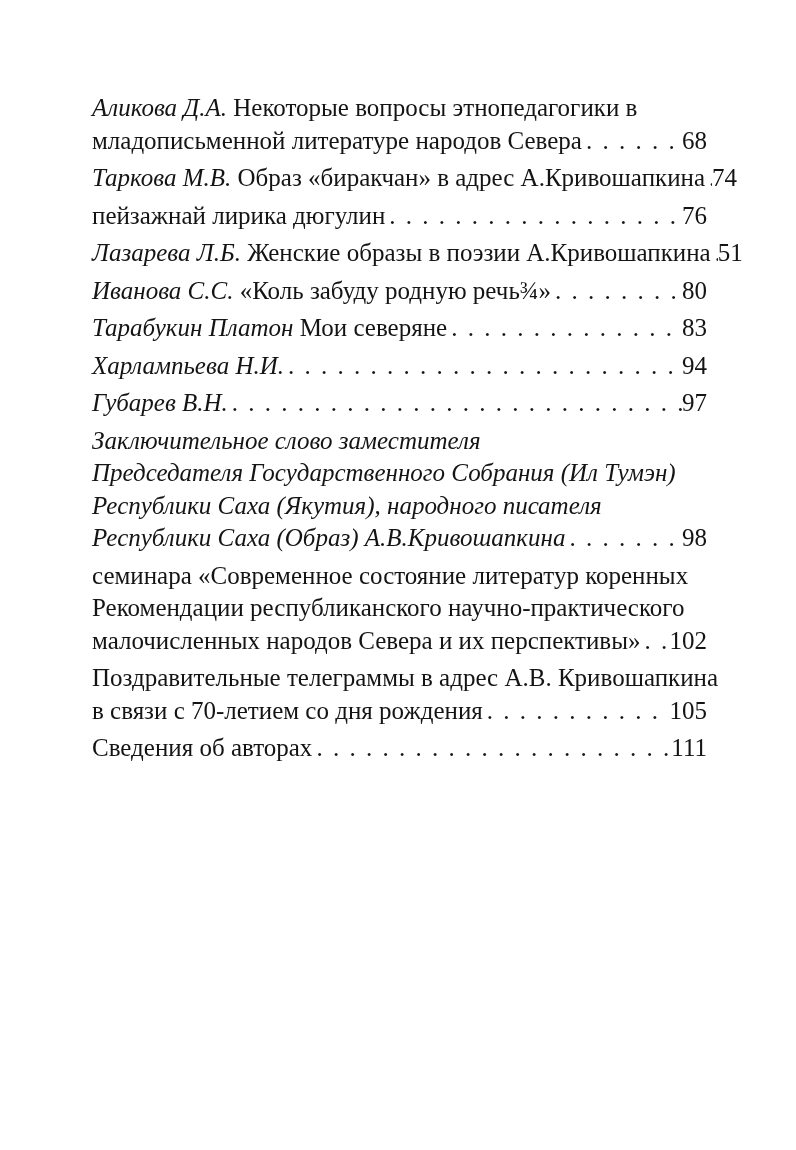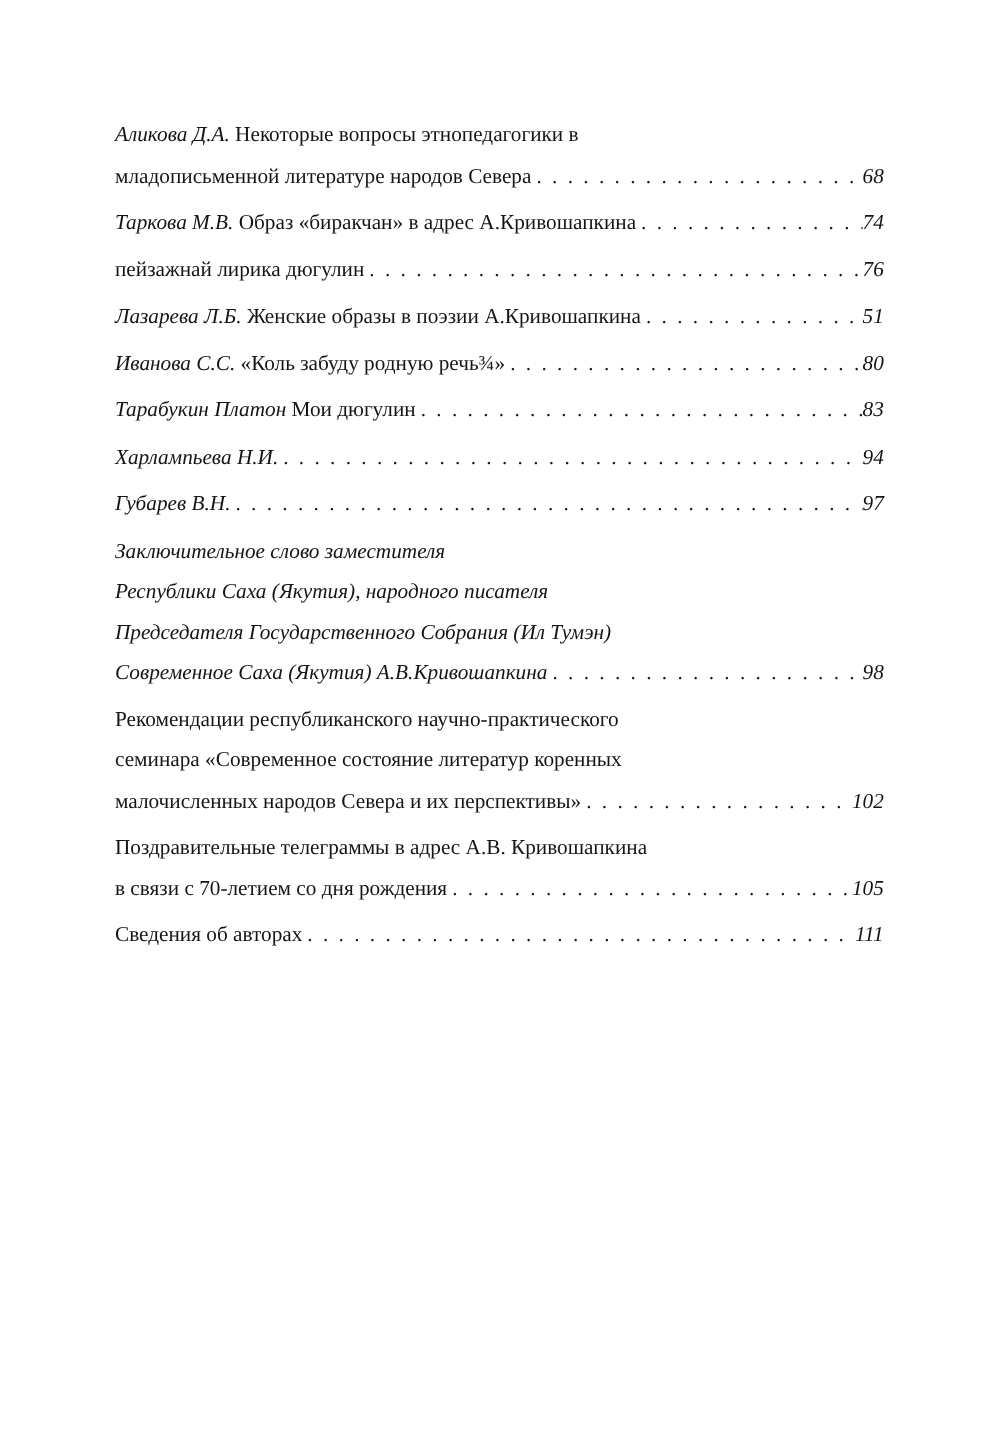--- a/index.html
+++ b/index.html
@@ -19,42 +19,41 @@
     width: 796px;
     height: 1150px;
     padding: 92px 89px 0 92px;
   }
   .toc-entry {
     margin-bottom: 5px;
   }
   .toc-line {
     display: flex;
     align-items: center;
-    font-size: 17px;
+    font-size: 25px;
     line-height: 32.5px;
   }
   .line-text {
     white-space: nowrap;
   }
   .seg.italic {
     font-style: italic;
   }
   .seg.normal {
     font-style: normal;
   }
   .dots {
     flex: 1 1 0;
     min-width: 0;
     overflow: hidden;
     white-space: nowrap;
     letter-spacing: 2px;
     padding: 0 3px 0 4px;
   }
   .pagenum {
-    font-style: italic;
     white-space: nowrap;
   }
 </style>
 </head>
 <body>
 
 <div class="page">
   <div class="toc" id="toc-root">
       <div class="toc-entry">
         <div class="toc-line">
@@ -89,21 +88,21 @@
       </div>
       <div class="toc-entry">
         <div class="toc-line">
           <span class="line-text"><span class="seg italic">Иванова С.С.</span><span class="seg normal"> «Коль забуду родную речь¾»</span></span>
           <span class="dots">. . . . . . . . . . . . . . . . . . . . . . . . . . . . . . . . . . . . . . . . . . . . . . . . . . . . . . . . . . . . . . . . . . . . . . . . . . . . . . . . . . . . . . . . . . . . . . . . . . . . . . . . . . . . . . . . . . . . . . . . . . . . . . . . . . . . . . . . . . . . . . . . . . . . . .</span>
           <span class="pagenum">80</span>
         </div>
       </div>
       <div class="toc-entry">
         <div class="toc-line">
-          <span class="line-text"><span class="seg italic">Тарабукин Платон</span><span class="seg normal"> Мои дюгулин</span></span>
+          <span class="line-text"><span class="seg italic">Тарабукин Платон</span><span class="seg normal"> Мои северяне</span></span>
           <span class="dots">. . . . . . . . . . . . . . . . . . . . . . . . . . . . . . . . . . . . . . . . . . . . . . . . . . . . . . . . . . . . . . . . . . . . . . . . . . . . . . . . . . . . . . . . . . . . . . . . . . . . . . . . . . . . . . . . . . . . . . . . . . . . . . . . . . . . . . . . . . . . . . . . . . . . . .</span>
           <span class="pagenum">83</span>
         </div>
       </div>
       <div class="toc-entry">
         <div class="toc-line">
           <span class="line-text"><span class="seg italic">Харлампьева Н.И.</span></span>
           <span class="dots">. . . . . . . . . . . . . . . . . . . . . . . . . . . . . . . . . . . . . . . . . . . . . . . . . . . . . . . . . . . . . . . . . . . . . . . . . . . . . . . . . . . . . . . . . . . . . . . . . . . . . . . . . . . . . . . . . . . . . . . . . . . . . . . . . . . . . . . . . . . . . . . . . . . . . .</span>
           <span class="pagenum">94</span>
         </div>
@@ -113,37 +112,37 @@
           <span class="line-text"><span class="seg italic">Губарев В.Н.</span></span>
           <span class="dots">. . . . . . . . . . . . . . . . . . . . . . . . . . . . . . . . . . . . . . . . . . . . . . . . . . . . . . . . . . . . . . . . . . . . . . . . . . . . . . . . . . . . . . . . . . . . . . . . . . . . . . . . . . . . . . . . . . . . . . . . . . . . . . . . . . . . . . . . . . . . . . . . . . . . . .</span>
           <span class="pagenum">97</span>
         </div>
       </div>
       <div class="toc-entry">
         <div class="toc-line">
           <span class="line-text"><span class="seg italic">Заключительное слово заместителя</span></span>
         </div>
         <div class="toc-line">
+          <span class="line-text"><span class="seg italic">Председателя Государственного Собрания (Ил Тумэн)</span></span>
+        </div>
+        <div class="toc-line">
           <span class="line-text"><span class="seg italic">Республики Саха (Якутия), народного писателя</span></span>
         </div>
         <div class="toc-line">
-          <span class="line-text"><span class="seg italic">Председателя Государственного Собрания (Ил Тумэн)</span></span>
-        </div>
-        <div class="toc-line">
-          <span class="line-text"><span class="seg italic">Современное Саха (Якутия) А.В.Кривошапкина</span></span>
+          <span class="line-text"><span class="seg italic">Республики Саха (Образ) А.В.Кривошапкина</span></span>
           <span class="dots">. . . . . . . . . . . . . . . . . . . . . . . . . . . . . . . . . . . . . . . . . . . . . . . . . . . . . . . . . . . . . . . . . . . . . . . . . . . . . . . . . . . . . . . . . . . . . . . . . . . . . . . . . . . . . . . . . . . . . . . . . . . . . . . . . . . . . . . . . . . . . . . . . . . . . .</span>
           <span class="pagenum">98</span>
         </div>
       </div>
       <div class="toc-entry">
         <div class="toc-line">
-          <span class="line-text"><span class="seg normal">Рекомендации республиканского научно-практического</span></span>
+          <span class="line-text"><span class="seg normal">семинара «Современное состояние литератур коренных</span></span>
         </div>
         <div class="toc-line">
-          <span class="line-text"><span class="seg normal">семинара «Современное состояние литератур коренных</span></span>
+          <span class="line-text"><span class="seg normal">Рекомендации республиканского научно-практического</span></span>
         </div>
         <div class="toc-line">
           <span class="line-text"><span class="seg normal">малочисленных народов Севера и их перспективы»</span></span>
           <span class="dots">. . . . . . . . . . . . . . . . . . . . . . . . . . . . . . . . . . . . . . . . . . . . . . . . . . . . . . . . . . . . . . . . . . . . . . . . . . . . . . . . . . . . . . . . . . . . . . . . . . . . . . . . . . . . . . . . . . . . . . . . . . . . . . . . . . . . . . . . . . . . . . . . . . . . . .</span>
           <span class="pagenum">102</span>
         </div>
       </div>
       <div class="toc-entry">
         <div class="toc-line">
           <span class="line-text"><span class="seg normal">Поздравительные телеграммы в адрес А.В. Кривошапкина</span></span>

